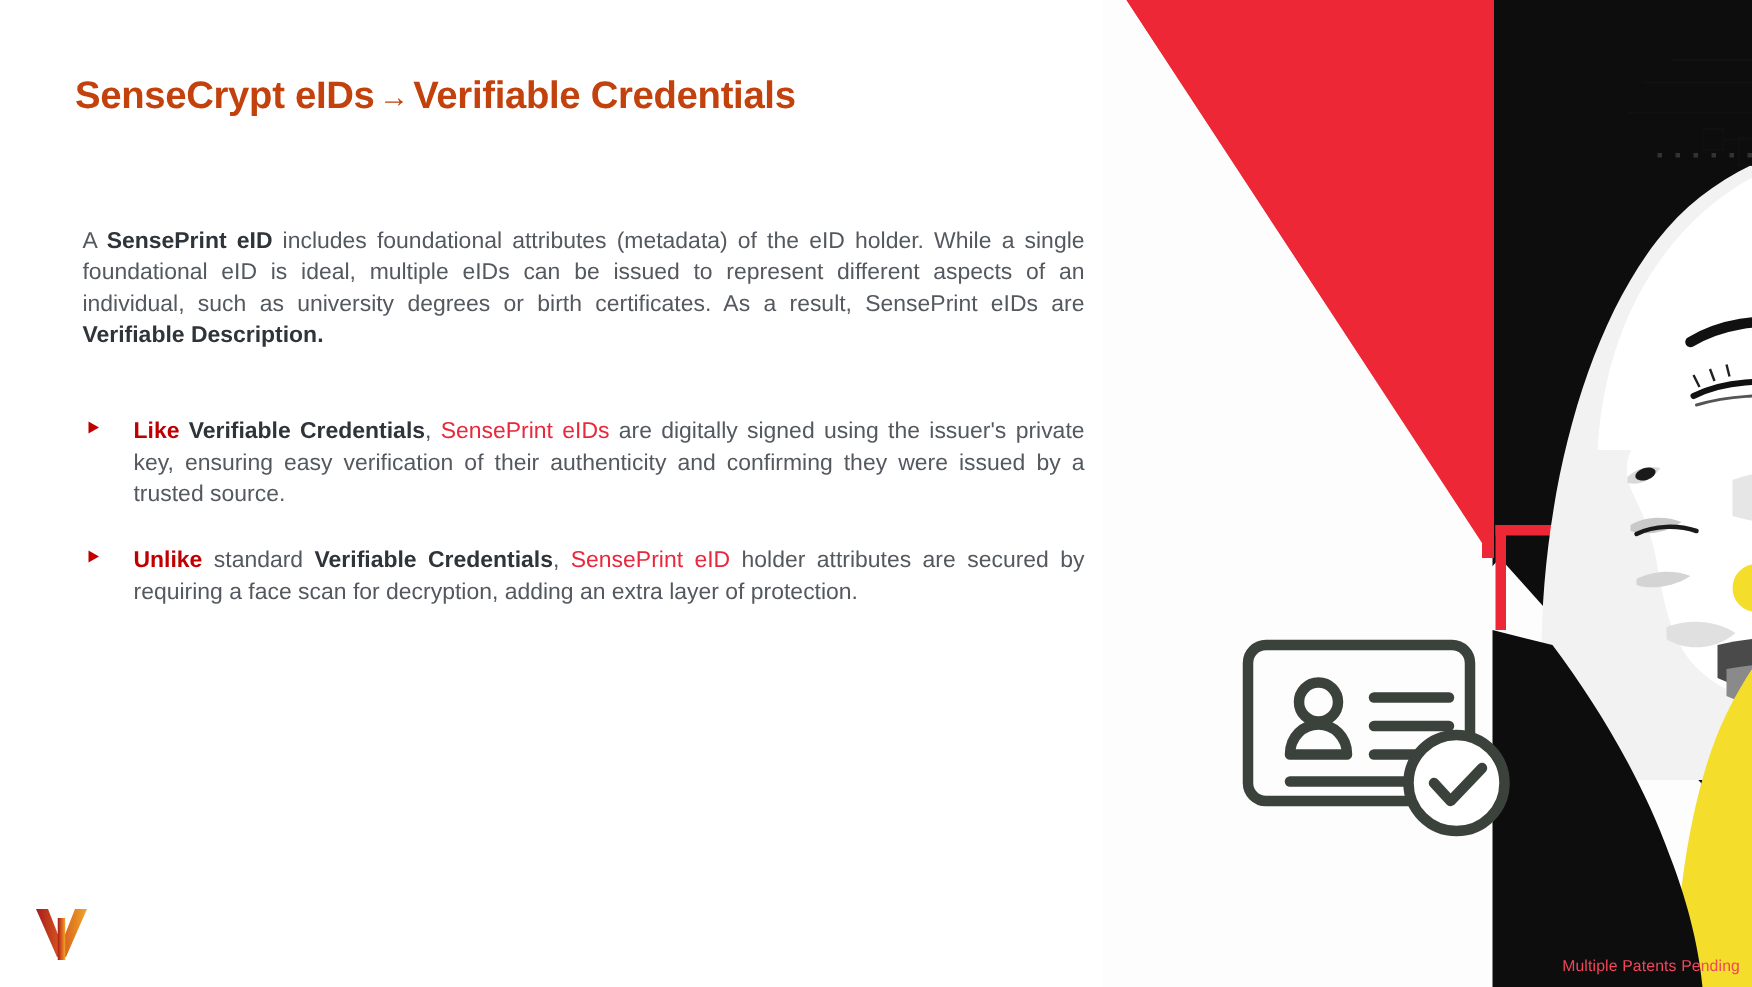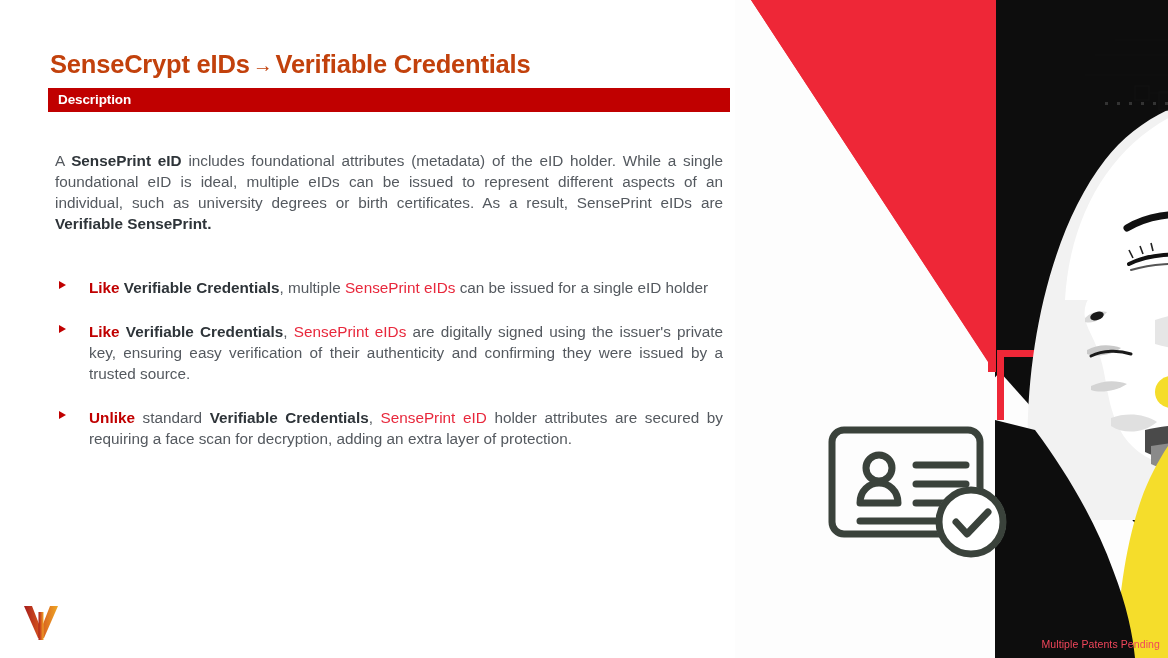--- a/index.html
+++ b/index.html
@@ -348,34 +348,27 @@
       </g>
     </svg>
   </div>
 
   <div class="content">
 
     <div class="page-title">
       <span>SenseCrypt eIDs</span><span class="arrow">→</span><span>Verifiable Credentials</span>
     </div>
 
-    <div class="section-bar">
-      <span class="section-label">Description</span>
+
+    <div class="body-para">
+      <span>A </span><b>SensePrint eID</b><span> includes foundational attributes (metadata) of the eID holder. While a single foundational eID is ideal, multiple eIDs can be issued to represent different aspects of an individual, such as university degrees or birth certificates. As a result, SensePrint eIDs are </span><b>Verifiable Description.</b>
     </div>
 
-    <div class="body-para">
-      <span>A </span><b>SensePrint eID</b><span> includes foundational attributes (metadata) of the eID holder. While a single foundational eID is ideal, multiple eIDs can be issued to represent different aspects of an individual, such as university degrees or birth certificates. As a result, SensePrint eIDs are </span><b>Verifiable SensePrint.</b>
-    </div>
-
     <div class="bullets">
 
-      <div class="bullet">
-        <span class="marker"></span>
-        <span class="kw">Like</span><span> </span><b>Verifiable Credentials</b><span>, multiple </span><span class="brand">SensePrint eIDs</span><span> can be issued for a single eID holder</span>
-      </div>
 
       <div class="bullet">
         <span class="marker"></span>
         <span class="kw">Like</span><span> </span><b>Verifiable Credentials</b><span>, </span><span class="brand">SensePrint eIDs</span><span> are digitally signed using the issuer's private key, ensuring easy verification of their authenticity and confirming they were issued by a trusted source.</span>
       </div>
 
       <div class="bullet">
         <span class="marker"></span>
         <span class="kw">Unlike</span><span> standard </span><b>Verifiable Credentials</b><span>, </span><span class="brand">SensePrint eID</span><span> holder attributes are secured by requiring a face scan for decryption, adding an extra layer of protection.</span>
       </div>

